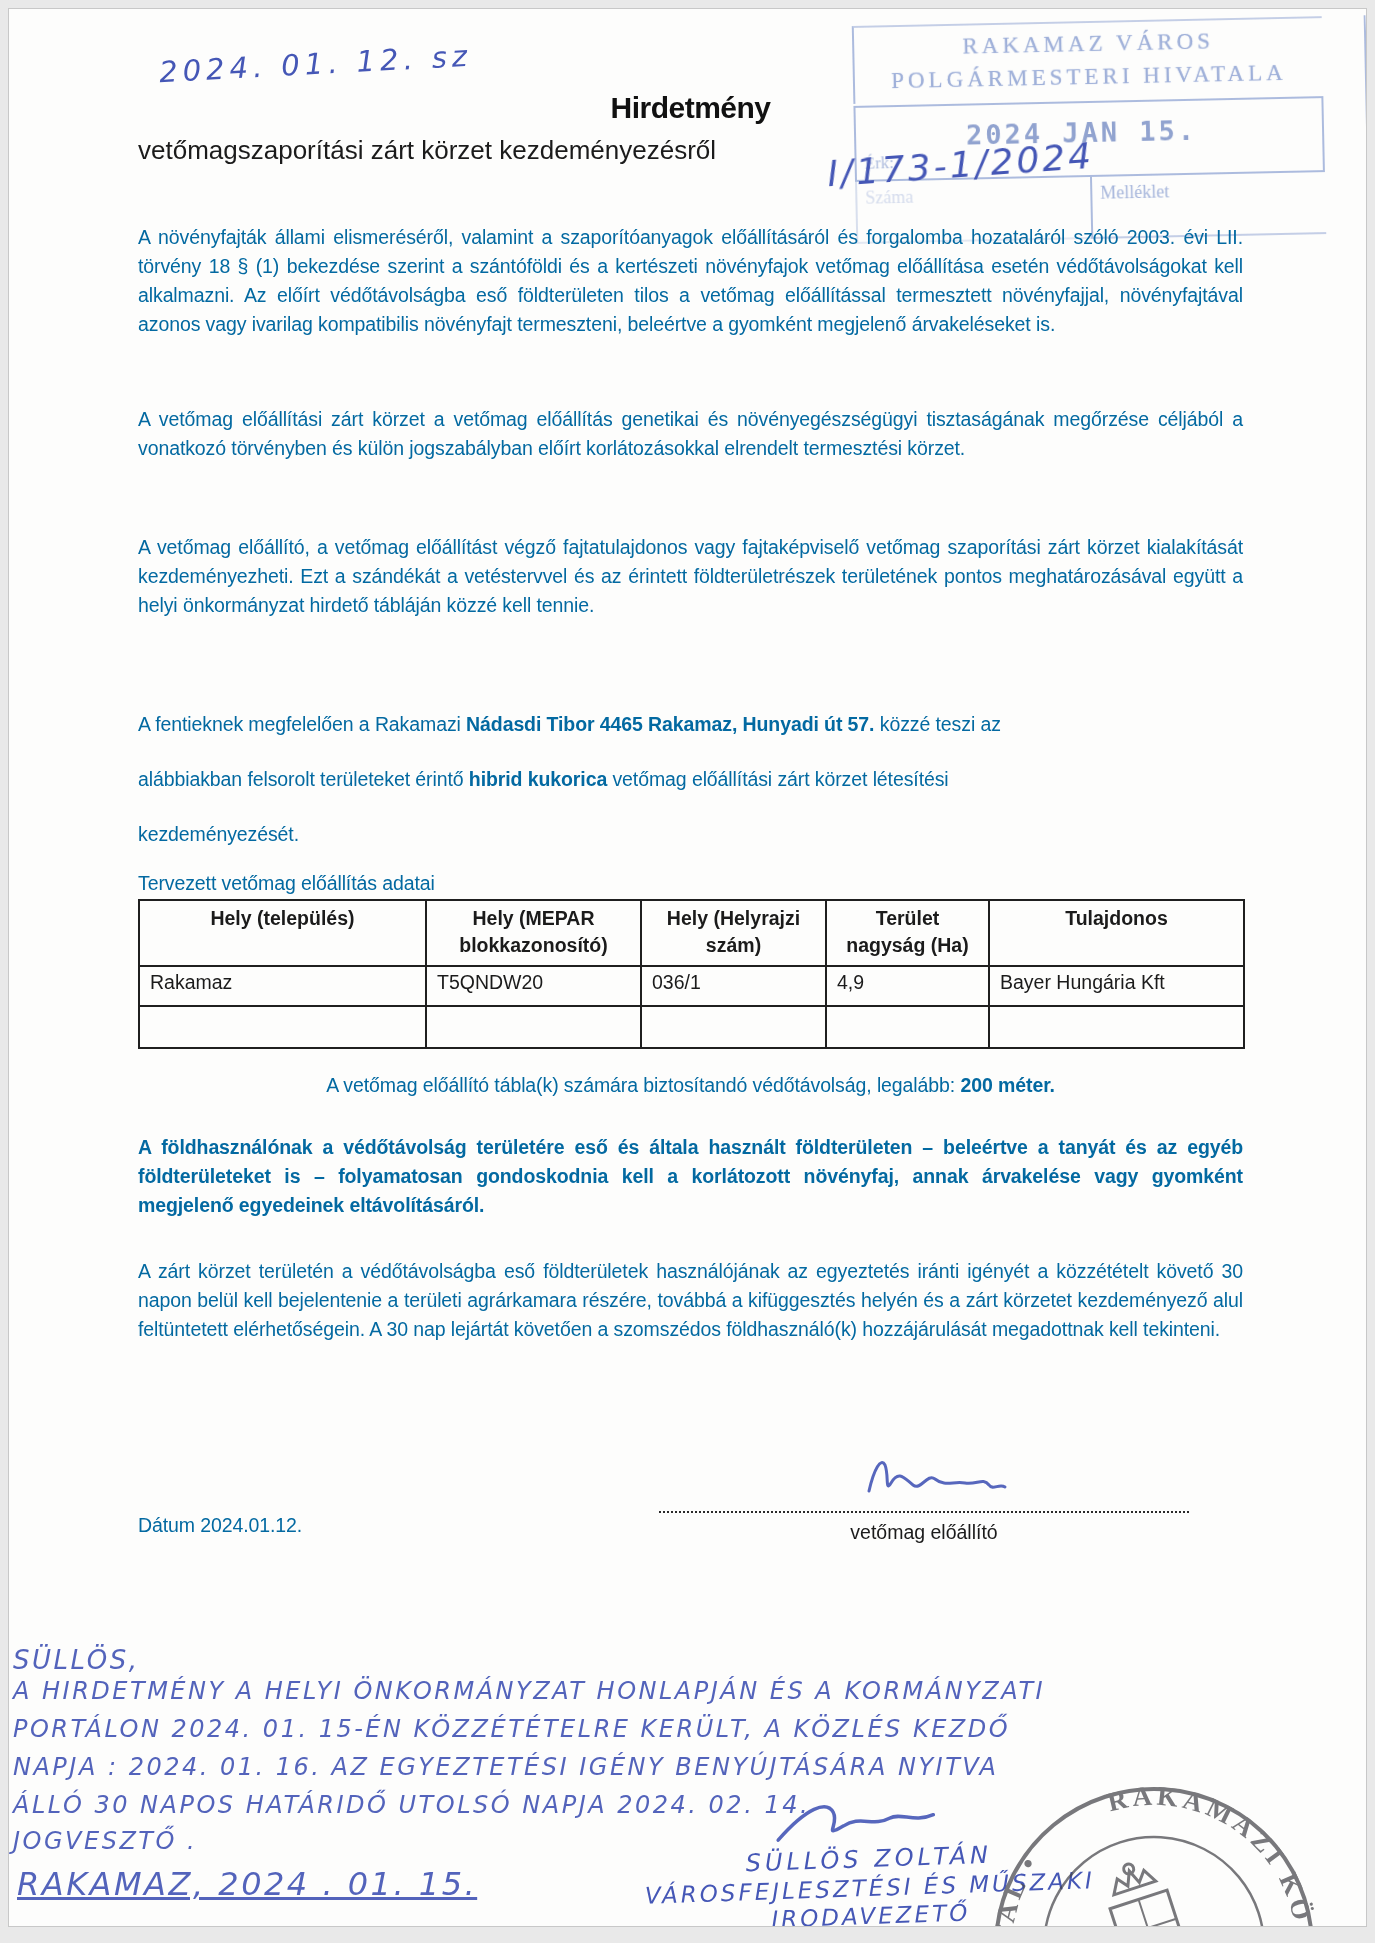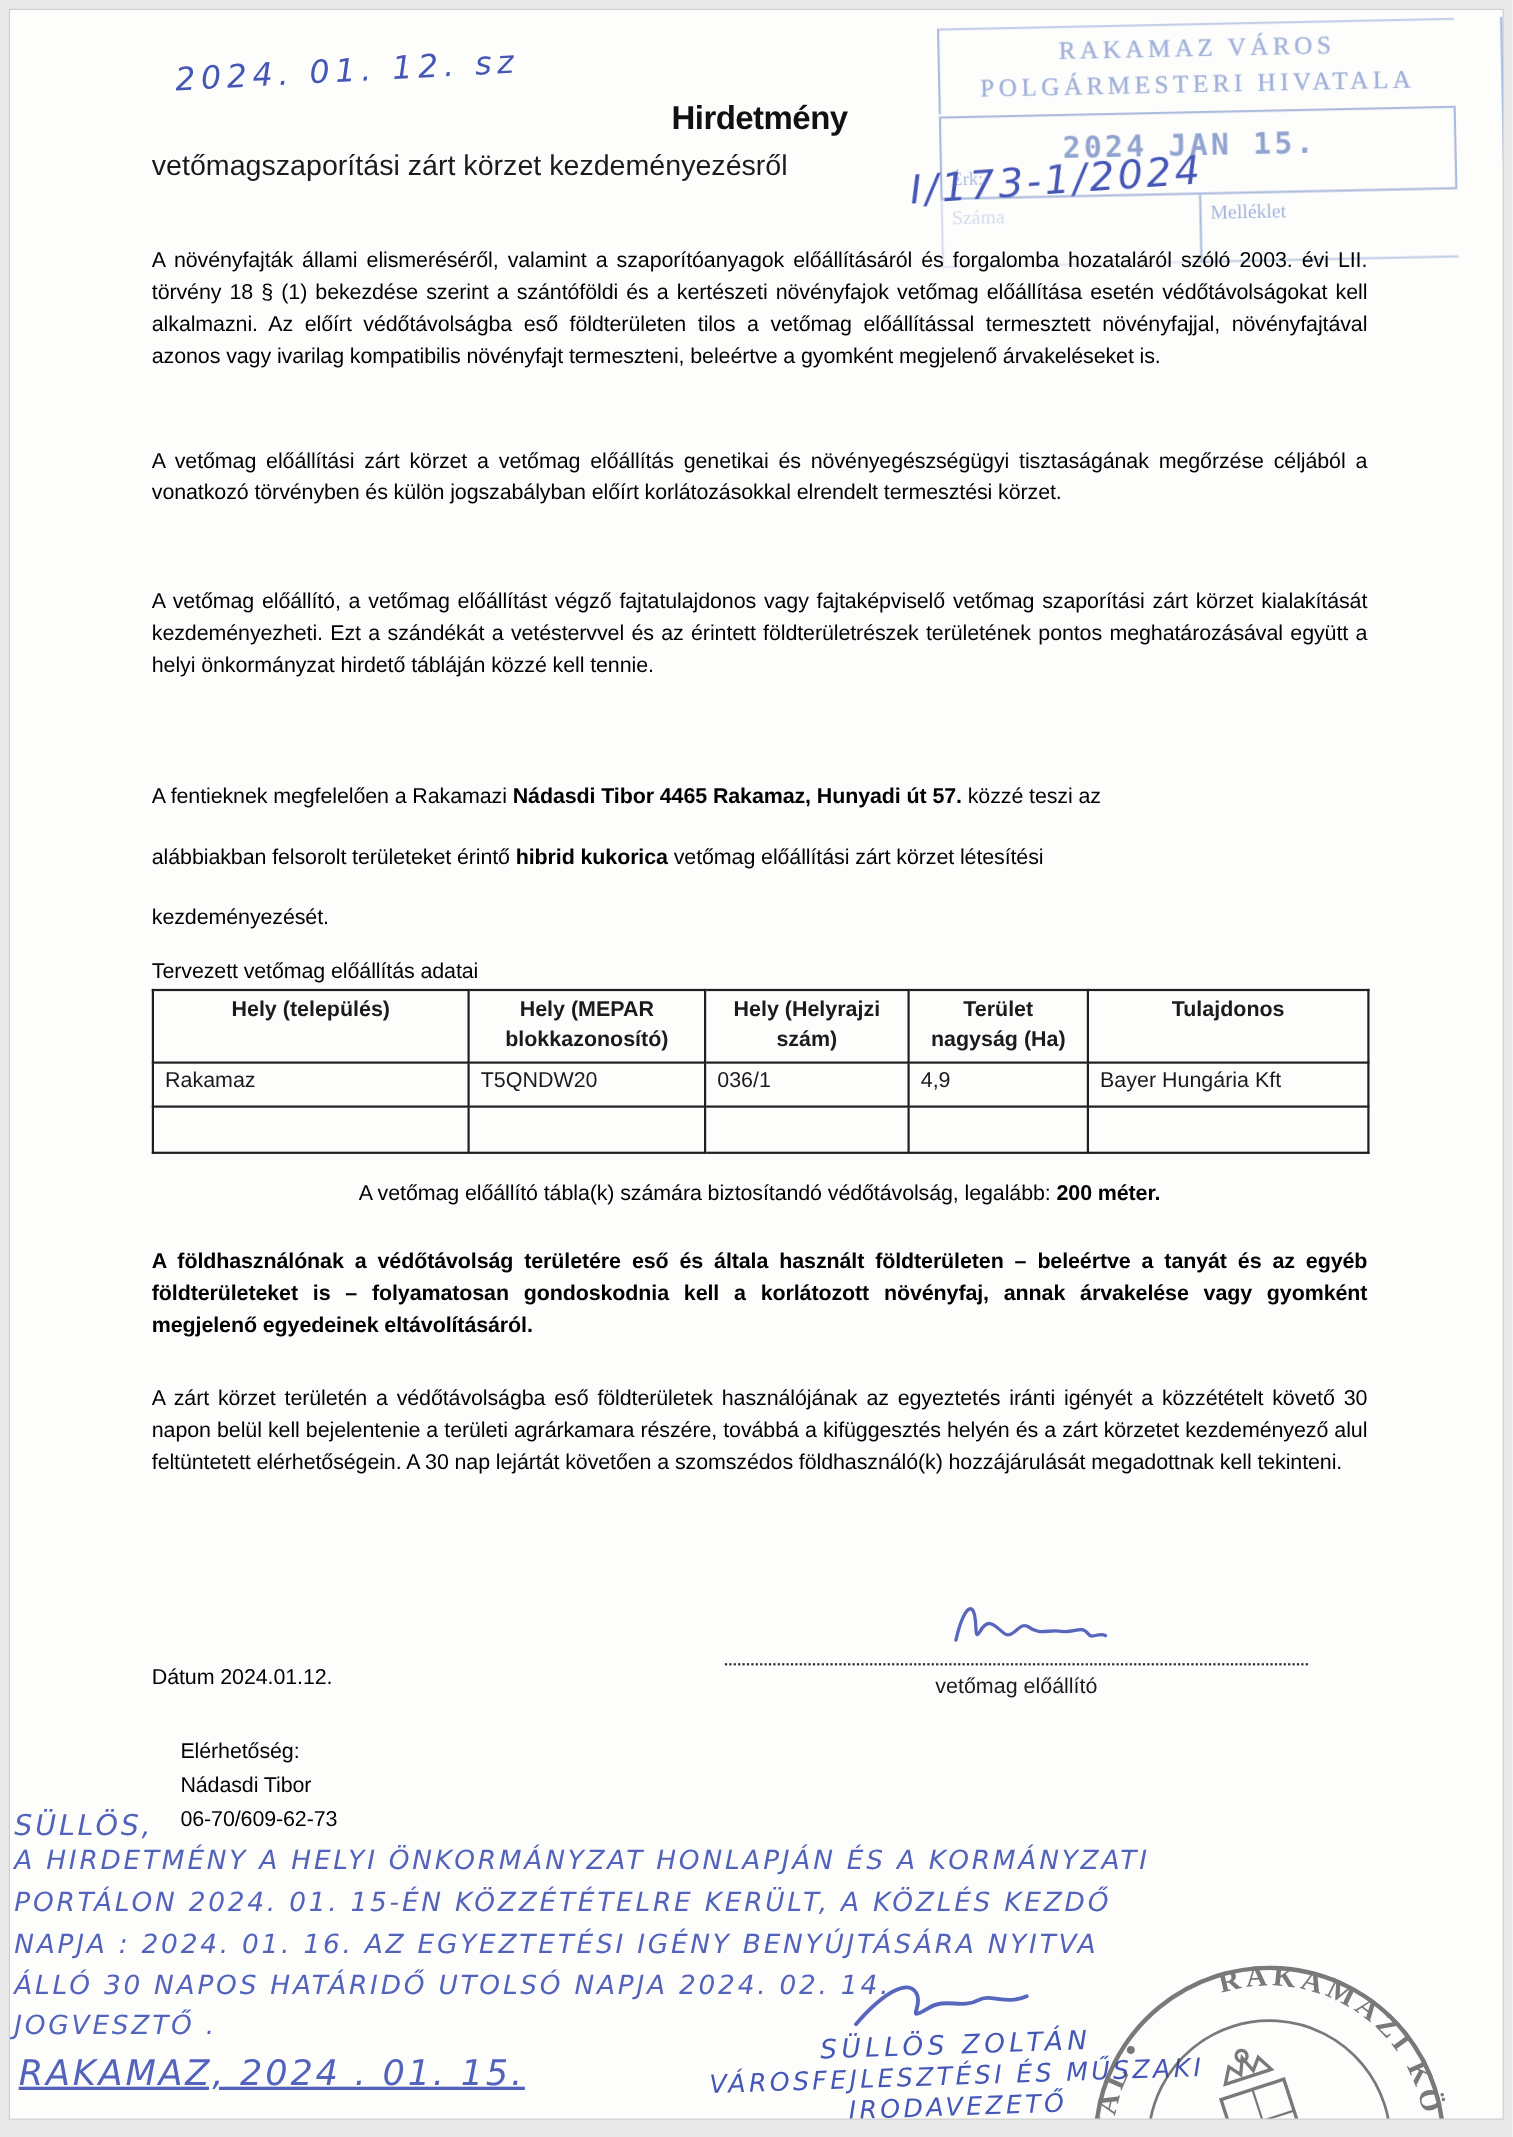--- a/index.html
+++ b/index.html
@@ -10,21 +10,21 @@
     color:#1b1b1b;
   }
   .page{
     position:absolute;left:8px;top:8px;width:1357px;height:1917px;
     background:#fdfdfc;border:1px solid #c8c8c8;overflow:hidden;
   }
   .abs{position:absolute;}
   
   .body-text{
     font-size:19.5px;line-height:29px;text-align:justify;
-    letter-spacing:-0.1px;color:#000000;
+    letter-spacing:-0.1px;color:#0369a1;
   }
   .bold{font-weight:bold;}
   .doc-title{
     font-size:30px;font-weight:bold;text-align:center;color:#111;
     letter-spacing:-0.5px;
   }
   .doc-subtitle{font-size:26px;text-align:left;color:#1b1b1b;}
   
   table.data{
     border-collapse:collapse;table-layout:fixed;width:1105px;
@@ -158,25 +158,20 @@
   <div class="abs body-text" style="left:129px;top:1478px;text-align:center;margin-top:24px;">Dátum 2024.01.12.</div>
 
   <div class="abs" style="left:650px;top:1430px;width:530px;">
     <svg width="530" height="68" viewBox="0 0 530 68">
       <path d="M210,52 C215,30 222,18 226,26 C230,36 226,54 232,44 C240,30 246,40 254,46 C262,52 268,34 276,40 C286,48 294,42 306,44 C318,46 324,38 330,46 C334,52 340,44 346,48" fill="none" stroke="#4557b6" stroke-width="3" stroke-linecap="round" opacity="0.9"></path>
     </svg>
     <div class="sig-dots"></div>
     <div class="sig-role">vetőmag előállító</div>
   </div>
 
-  <div class="abs body-text" style="left:155px;top:1568px;text-align:left;line-height:31px;">
-    <div>Elérhetőség:</div>
-    <div>Nádasdi Tibor</div>
-    <div>06-70/609-62-73</div>
-  </div>
 
   <div class="abs hw hw-note" style="left:4px;top:1636px;font-size:26px;">SÜLLÖS,</div>
   <div class="abs hw hw-note" style="left:4px;top:1668px;">A HIRDETMÉNY A HELYI ÖNKORMÁNYZAT HONLAPJÁN ÉS A KORMÁNYZATI</div>
   <div class="abs hw hw-note" style="left:4px;top:1706px;">PORTÁLON 2024. 01. 15-ÉN KÖZZÉTÉTELRE KERÜLT, A KÖZLÉS KEZDŐ</div>
   <div class="abs hw hw-note" style="left:4px;top:1744px;">NAPJA : 2024. 01. 16. AZ EGYEZTETÉSI IGÉNY BENYÚJTÁSÁRA NYITVA</div>
   <div class="abs hw hw-note" style="left:4px;top:1782px;">ÁLLÓ 30 NAPOS HATÁRIDŐ UTOLSÓ NAPJA 2024. 02. 14.</div>
   <div class="abs hw hw-note" style="left:4px;top:1818px;">JOGVESZTŐ .</div>
   <div class="abs hw hw-note" style="left:8px;top:1856px;font-size:32px;text-decoration:underline;">RAKAMAZ, 2024 . 01. 15.</div>
 
   <div class="abs hw sig-block" style="left:580px;top:1788px;width:560px;">

